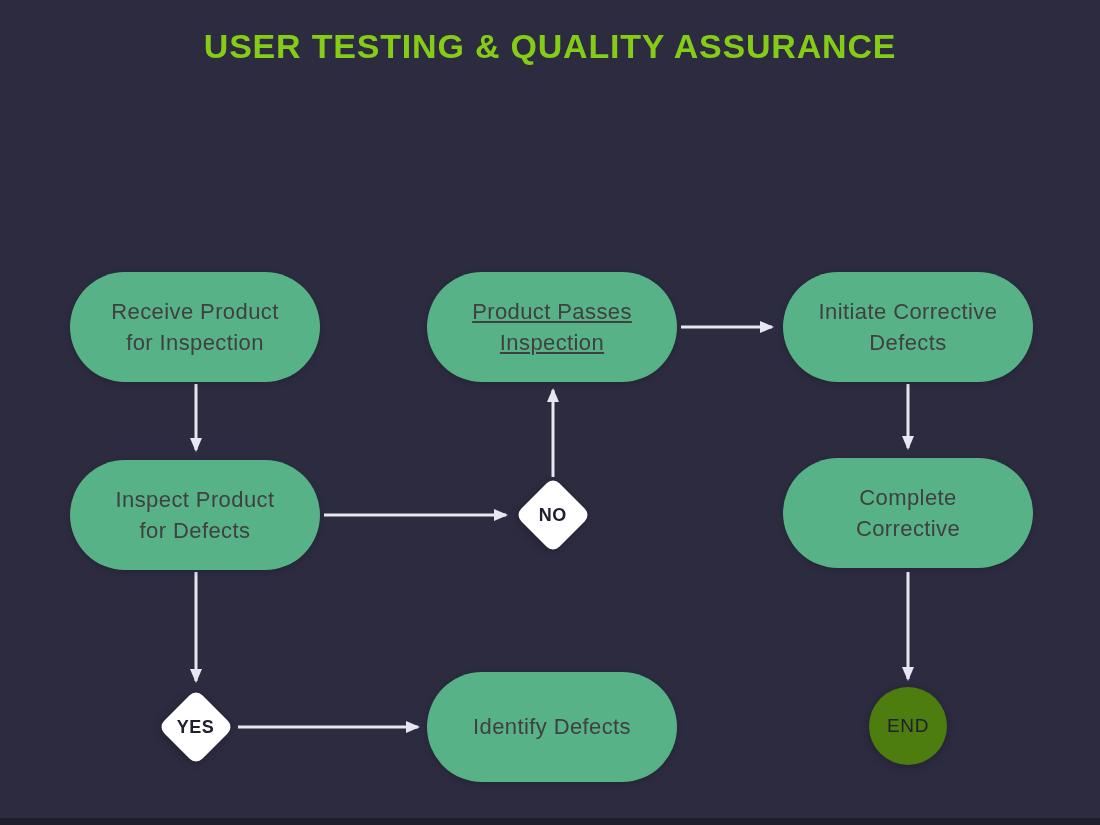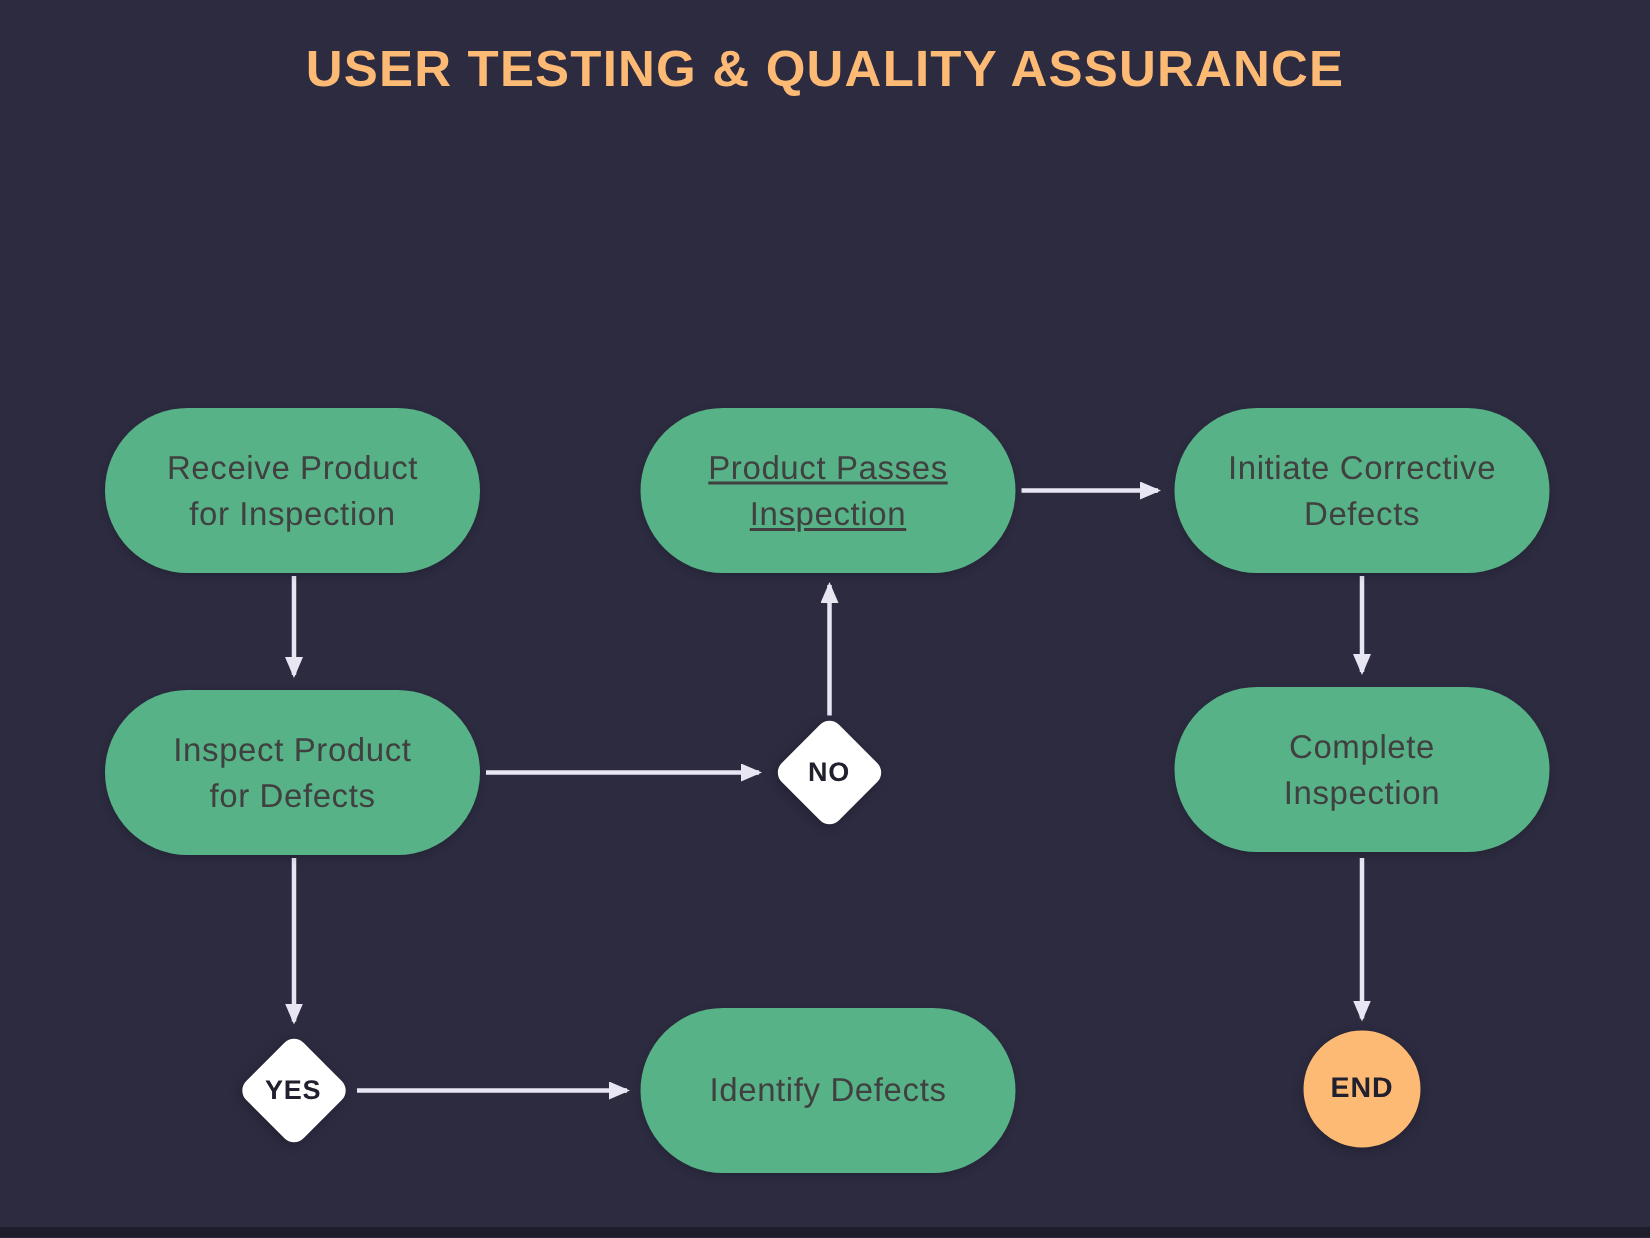--- a/index.html
+++ b/index.html
@@ -14,21 +14,21 @@
     background: #2d2b40;
     overflow: hidden;
     font-family: "Liberation Sans", "DejaVu Sans", sans-serif;
   }
   .title-block {
     position: absolute;
     top: 26px;
     left: 0;
     width: 100%;
     text-align: center;
-    color: #fdba74;
+    color: #84cc16;
     font-weight: 800;
     font-size: 34px;
     letter-spacing: 0.8px;
     line-height: 1.22;
   }
   .arrow-layer {
     position: absolute;
     top: 0;
     left: 0;
     width: 1100px;
@@ -79,28 +79,28 @@
     font-size: 18px;
     font-weight: 800;
     letter-spacing: 0.5px;
   }
   .end-circle {
     position: absolute;
     left: 869px;
     top: 687px;
     width: 78px;
     height: 78px;
-    background: #fdba74;
+    background: #4d7c0f;
     border-radius: 50%;
     display: flex;
     align-items: center;
     justify-content: center;
     color: #20202e;
     font-size: 19px;
-    font-weight: 700;
+    font-weight: 400;
     letter-spacing: 0.6px;
     box-shadow: 0 2px 8px rgba(0,0,0,0.25);
   }
   .bottom-bar {
     position: absolute;
     left: 0;
     bottom: 0;
     width: 100%;
     height: 7px;
     background: #1e1e2a;
@@ -146,21 +146,21 @@
 Defects</span>
   </div>
 
   <div class="pill" id="node-inspect">
     <span>Inspect Product
 for Defects</span>
   </div>
 
   <div class="pill" id="node-complete">
     <span>Complete
-Inspection</span>
+Corrective</span>
   </div>
 
   <div class="pill" id="node-identify">
     <span>Identify Defects</span>
   </div>
 
   <div class="diamond" id="decision-no">
     <span class="dlabel">NO</span>
   </div>
 

